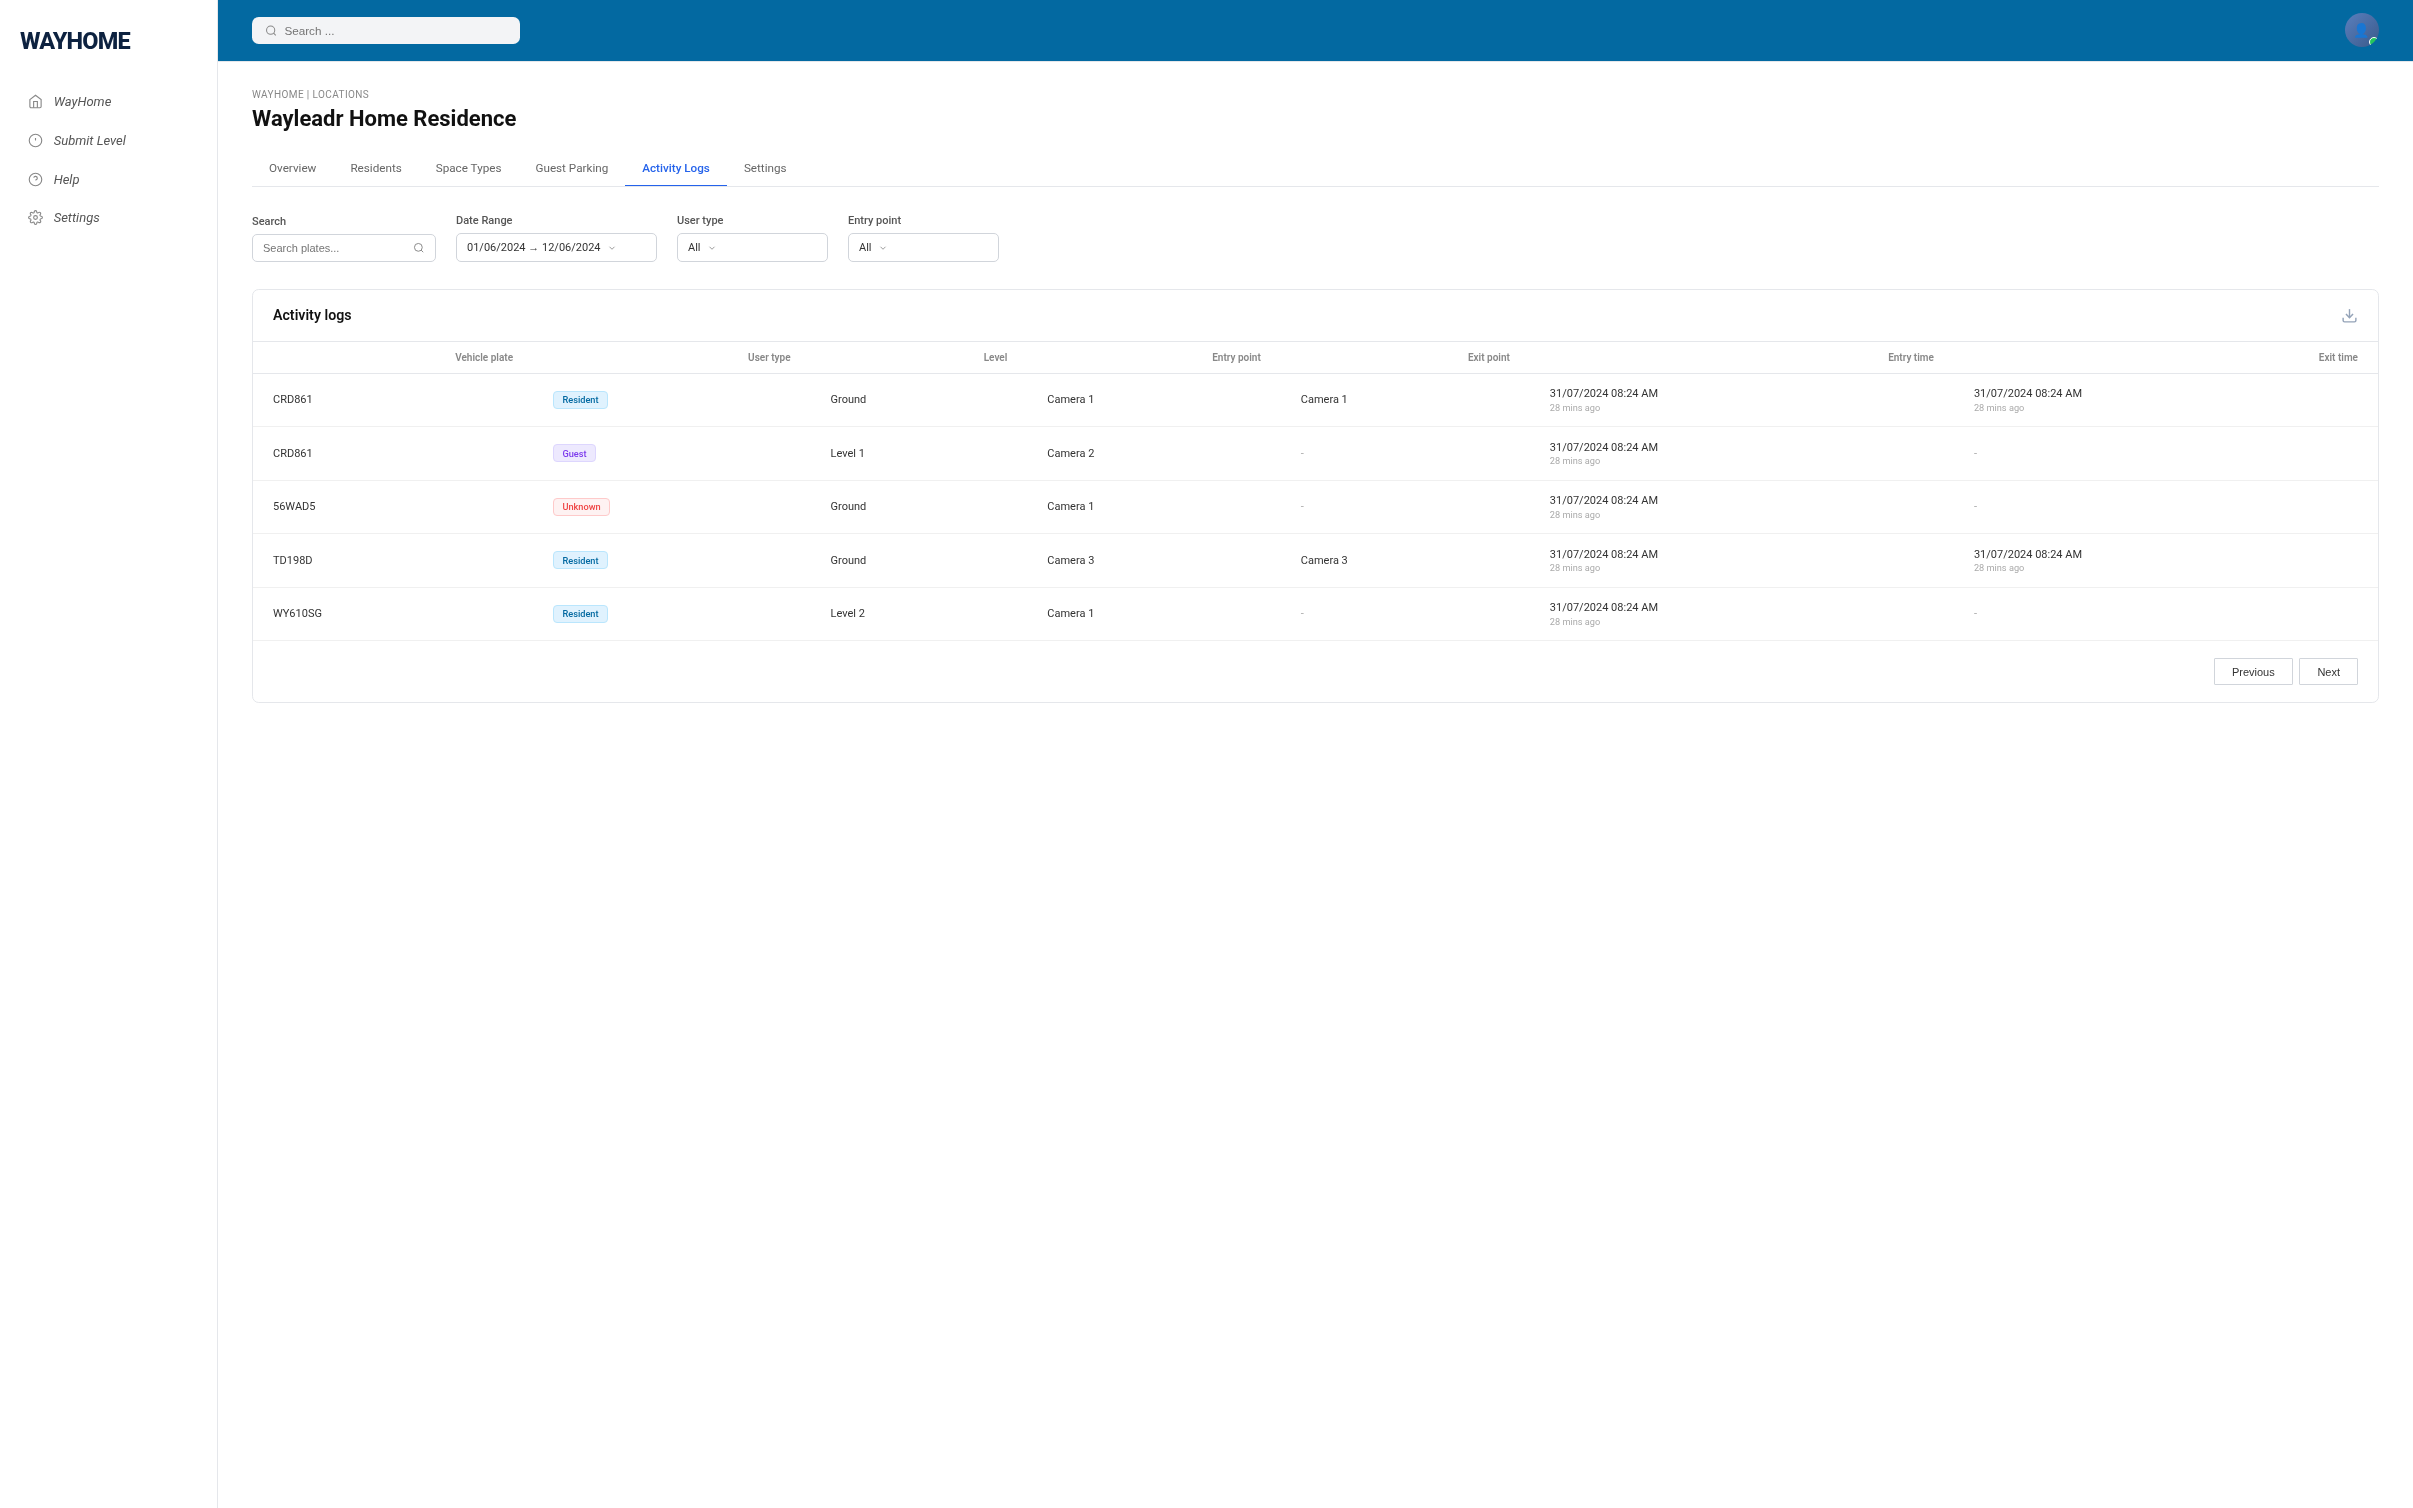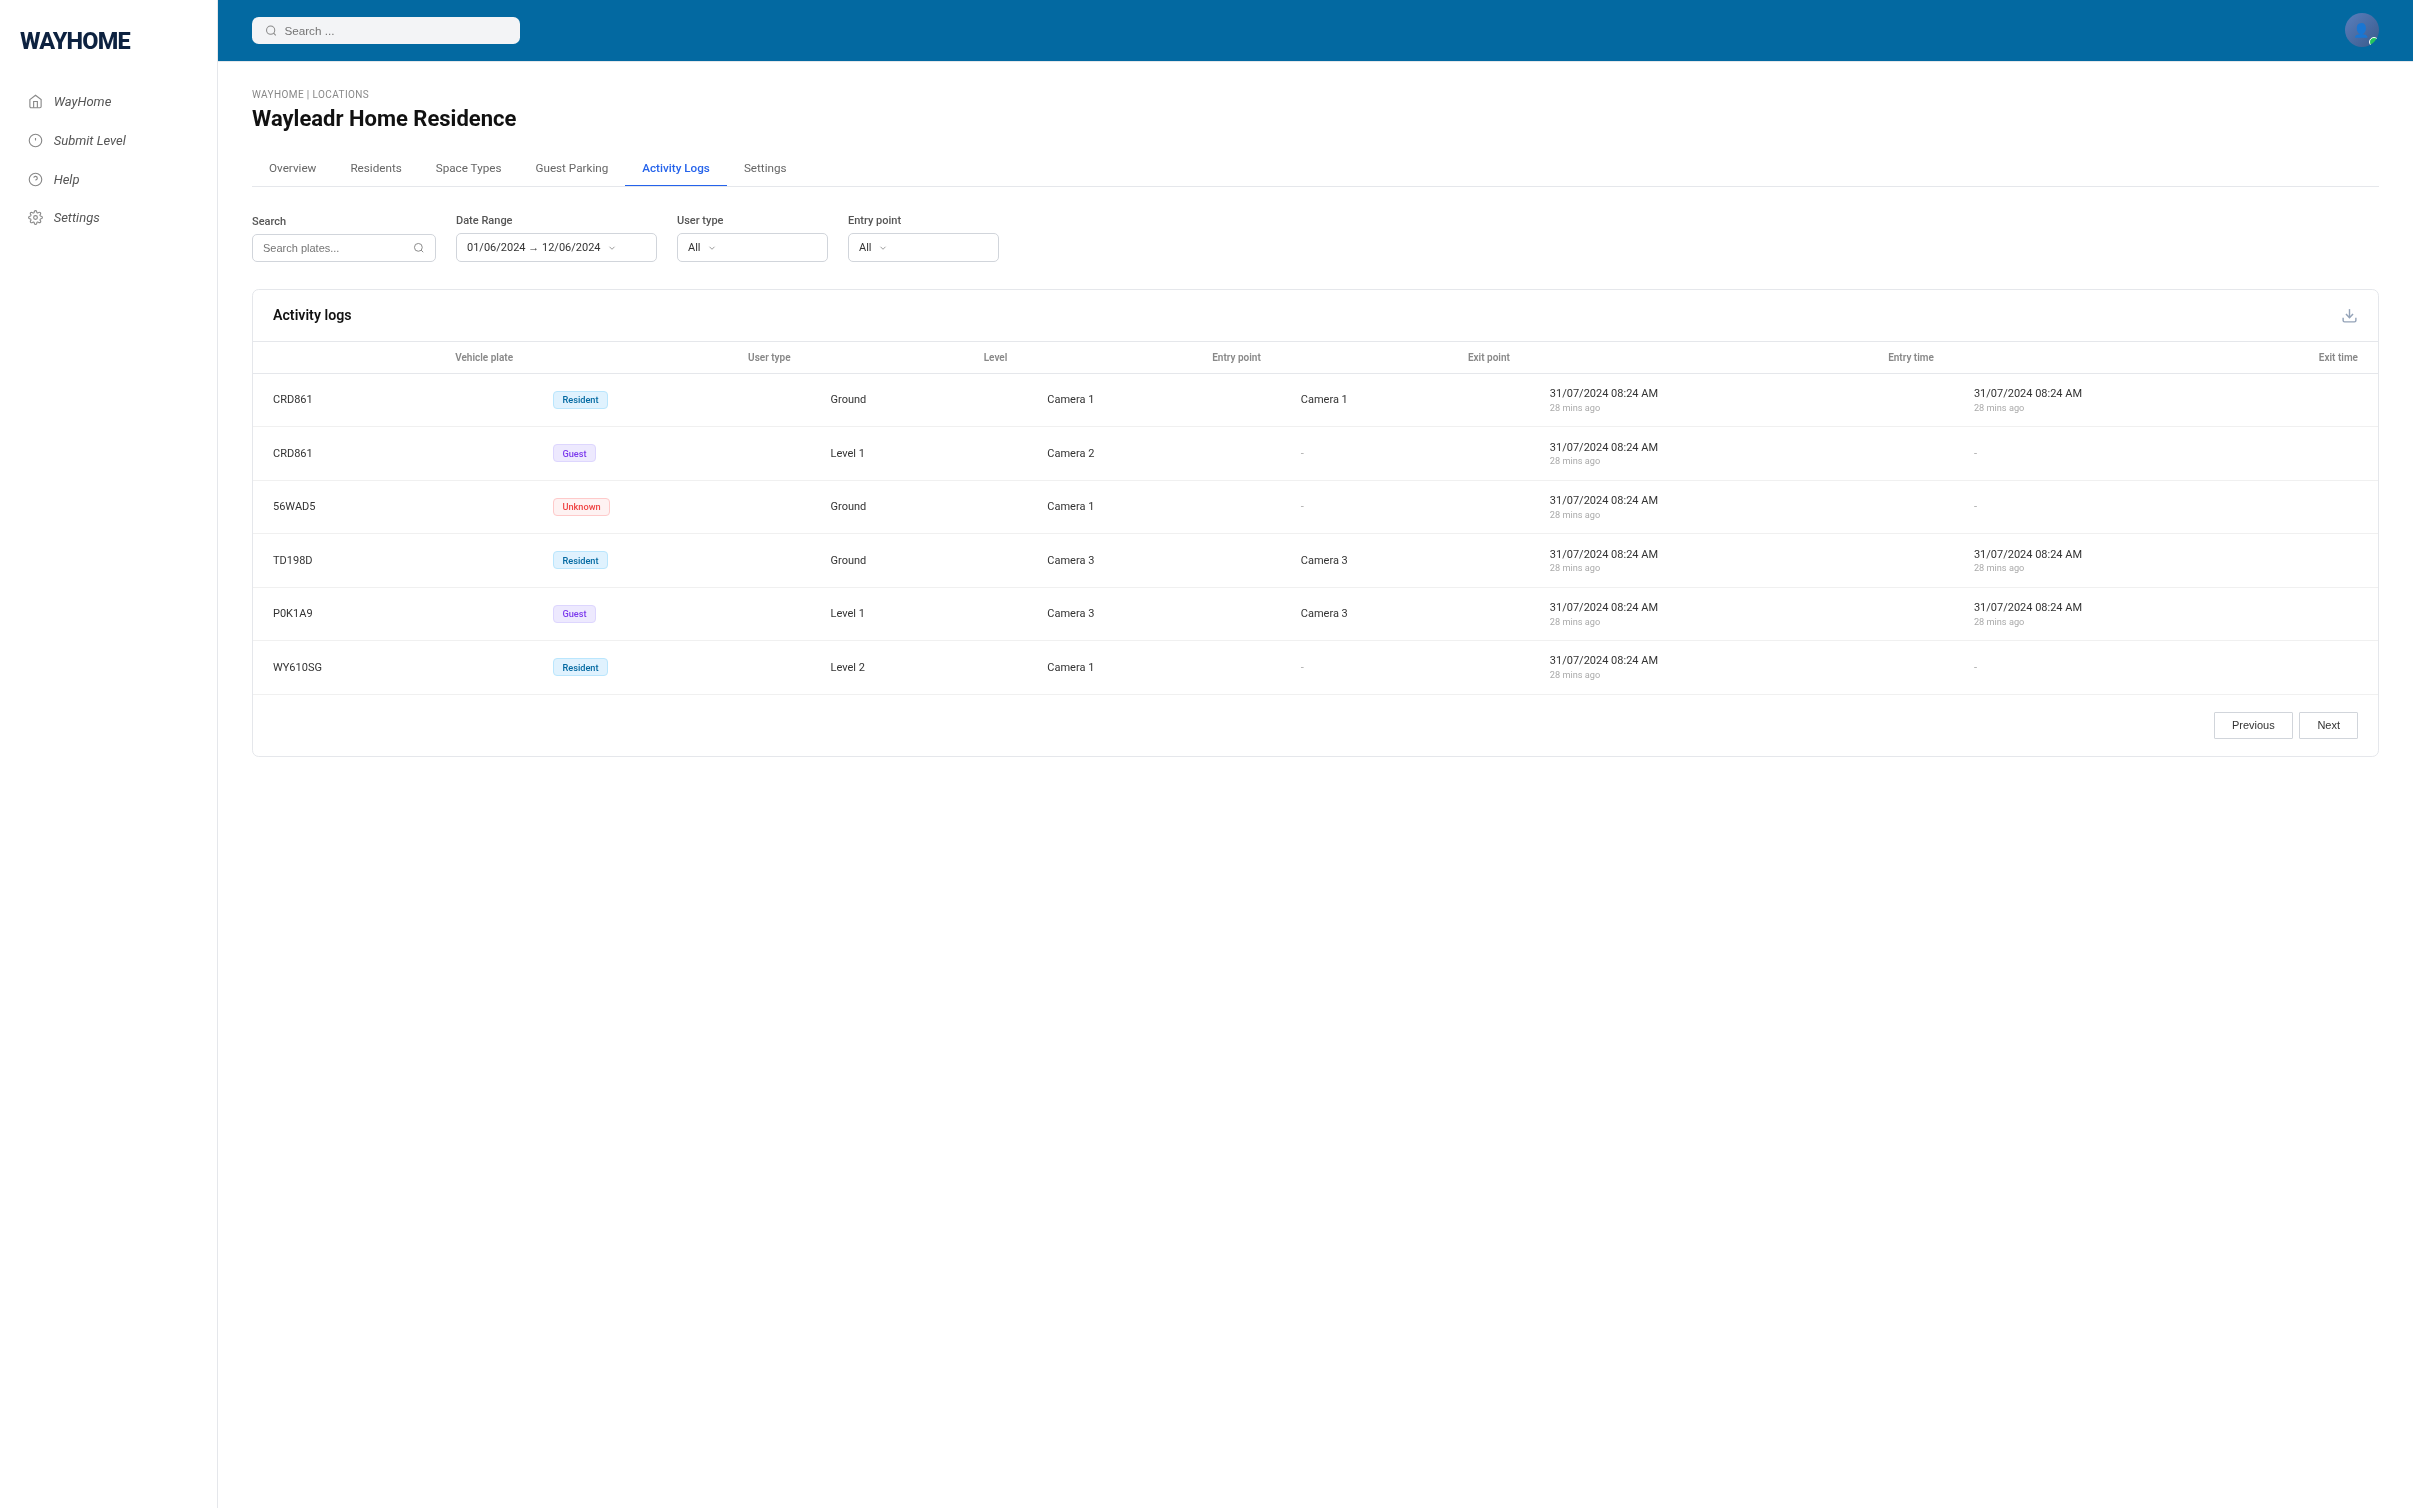--- a/index.html
+++ b/index.html
@@ -482,35 +482,20 @@
       <td>
         <div class="entry-time-main">31/07/2024 08:24 AM</div>
         <div class="entry-time-ago">28 mins ago</div>
       </td>
       <td>
           <div class="entry-time-main">31/07/2024 08:24 AM</div>
           <div class="entry-time-ago">28 mins ago</div>
         </td>
     </tr>
             <tr>
-      <td>P0K1A9</td>
-      <td><span class="badge badge-guest">Guest</span></td>
-      <td>Level 1</td>
-      <td>Camera 3</td>
-      <td>Camera 3</td>
-      <td>
-        <div class="entry-time-main">31/07/2024 08:24 AM</div>
-        <div class="entry-time-ago">28 mins ago</div>
-      </td>
-      <td>
-          <div class="entry-time-main">31/07/2024 08:24 AM</div>
-          <div class="entry-time-ago">28 mins ago</div>
-        </td>
-    </tr>
-            <tr>
       <td>WY610SG</td>
       <td><span class="badge badge-resident">Resident</span></td>
       <td>Level 2</td>
       <td>Camera 1</td>
       <td><span style="color:#aaa">-</span></td>
       <td>
         <div class="entry-time-main">31/07/2024 08:24 AM</div>
         <div class="entry-time-ago">28 mins ago</div>
       </td>
       <td><span style="color:#aaa">-</span></td>

